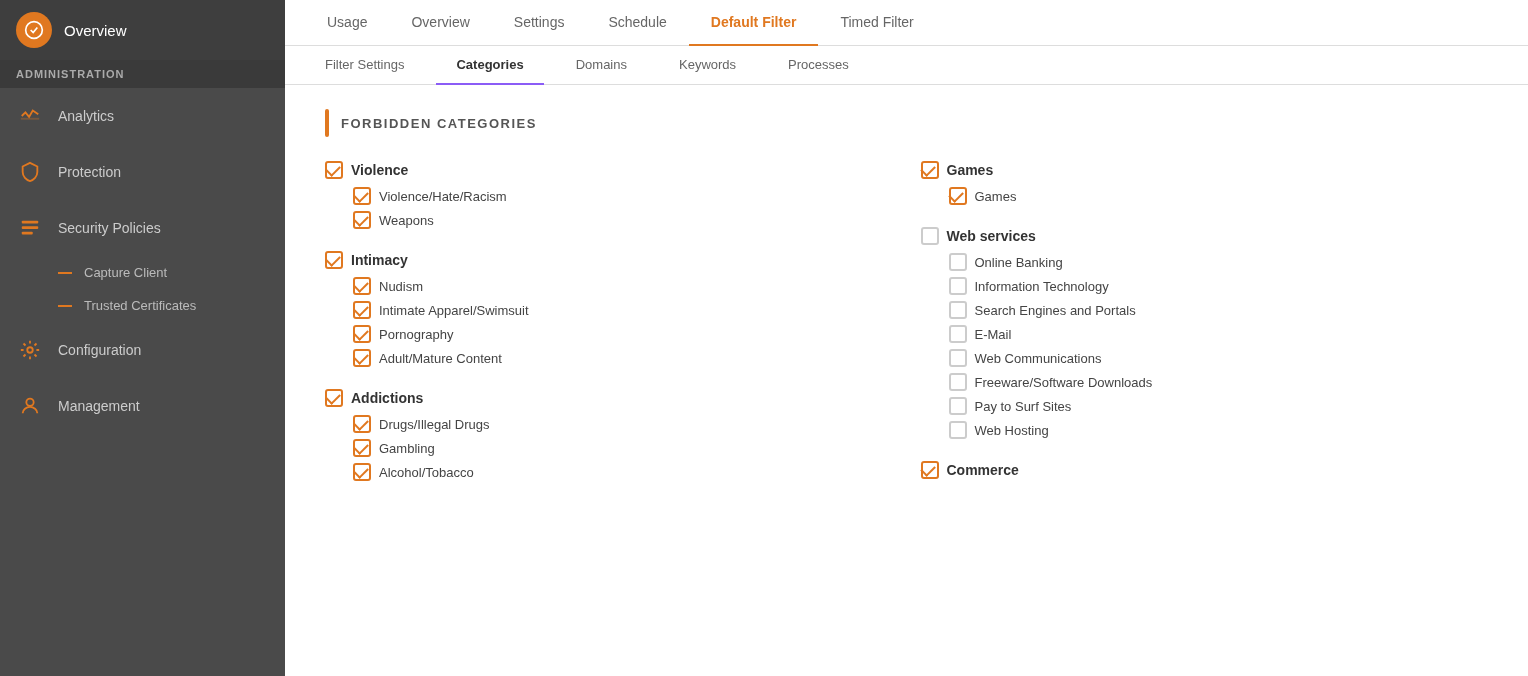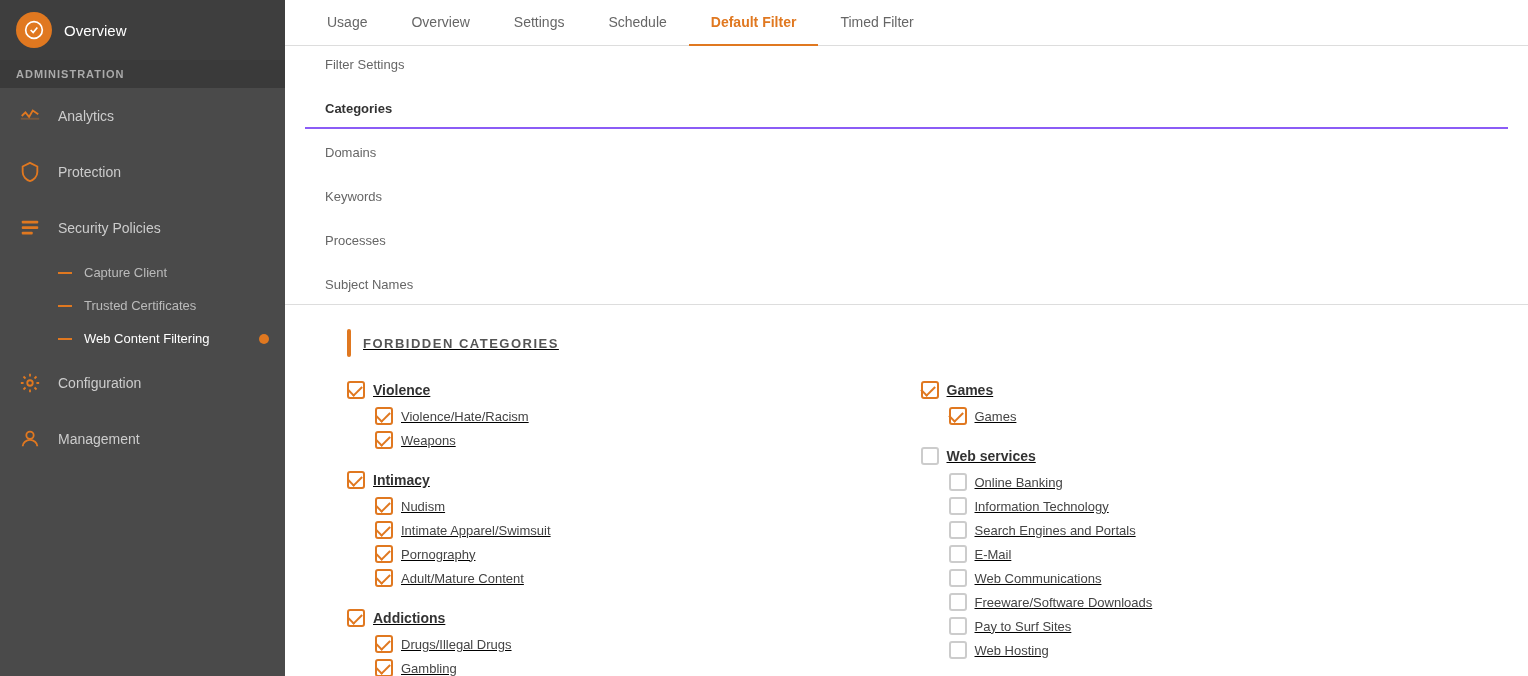--- a/index.html
+++ b/index.html
@@ -119,44 +119,42 @@
       border-bottom: 2px solid #e07820;
       font-weight: 600;
     }
 
     
     .sub-tabs {
       display: flex;
       border-bottom: 1px solid #ddd;
       padding: 0 20px;
       background: #fff;
-      gap: 6px;
-      flex-direction: column;
+      gap: 12px;
     }
     .sub-tab {
       padding: 11px 20px;
       font-size: 13px;
       color: #666;
       cursor: pointer;
       border-bottom: 2px solid transparent;
       margin-bottom: -1px;
       white-space: nowrap;
     }
     .sub-tab.active {
       color: #333;
       border-bottom: 2px solid #8b5cf6;
       font-weight: 600;
     }
 
     
     .content {
       flex: 1;
       overflow-y: auto;
-      padding: 24px 62px;
-      text-decoration: underline;
+      padding: 24px 40px;
     }
     .section-title {
       display: flex;
       align-items: center;
       gap: 12px;
       margin-bottom: 24px;
     }
     .section-title-bar {
       width: 4px;
       height: 28px;
@@ -284,25 +282,20 @@
 
   <div class="sidebar-sub">
     <div class="sidebar-sub-item">
       <div class="sidebar-dash"></div>
       <span>Capture Client</span>
     </div>
     <div class="sidebar-sub-item">
       <div class="sidebar-dash"></div>
       <span>Trusted Certificates</span>
     </div>
-    <div class="sidebar-sub-item active-sub">
-      <div class="sidebar-dash"></div>
-      <span>Web Content Filtering</span>
-      <div class="sidebar-dot"></div>
-    </div>
   </div>
 
   <div class="sidebar-item">
     <div class="sidebar-item-icon">
       <svg viewBox="0 0 24 24">
           <circle cx="12" cy="12" r="3" stroke="#e07820" stroke-width="2" fill="none"></circle>
           <path d="M12 2 L12 5 M12 19 L12 22 M2 12 L5 12 M19 12 L22 12 M4.9 4.9 L7.1 7.1 M16.9 16.9 L19.1 19.1 M19.1 4.9 L16.9 7.1 M7.1 16.9 L4.9 19.1" stroke="#e07820" stroke-width="2"></path>
         </svg>
     </div>
     <span>Configuration</span>
@@ -329,21 +322,20 @@
     <div class="top-tab active">Default Filter</div>
     <div class="top-tab">Timed Filter</div>
   </div>
 
   <div class="sub-tabs">
     <div class="sub-tab">Filter Settings</div>
     <div class="sub-tab active">Categories</div>
     <div class="sub-tab">Domains</div>
     <div class="sub-tab">Keywords</div>
     <div class="sub-tab">Processes</div>
-    <div class="sub-tab">Subject Names</div>
   </div>
 
   <div class="content">
     <div class="section-title">
       <div class="section-title-bar"></div>
       <span class="section-title-text">FORBIDDEN CATEGORIES</span>
     </div>
 
     <div class="categories-grid">
 

